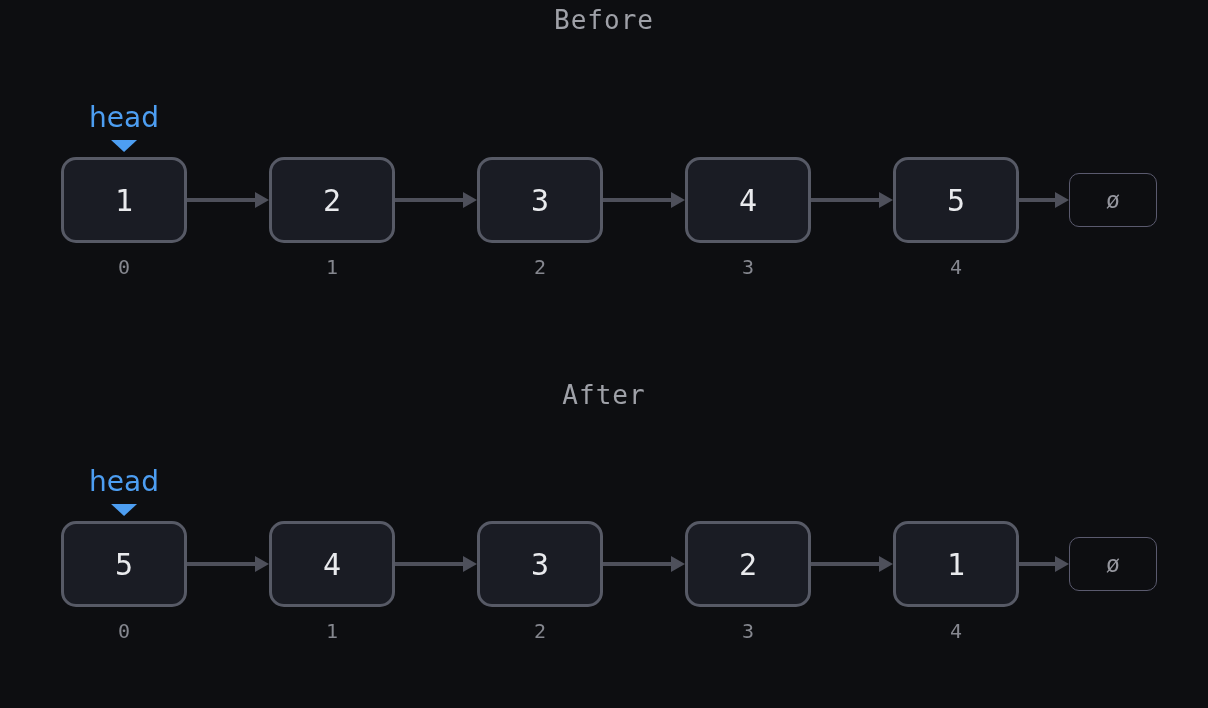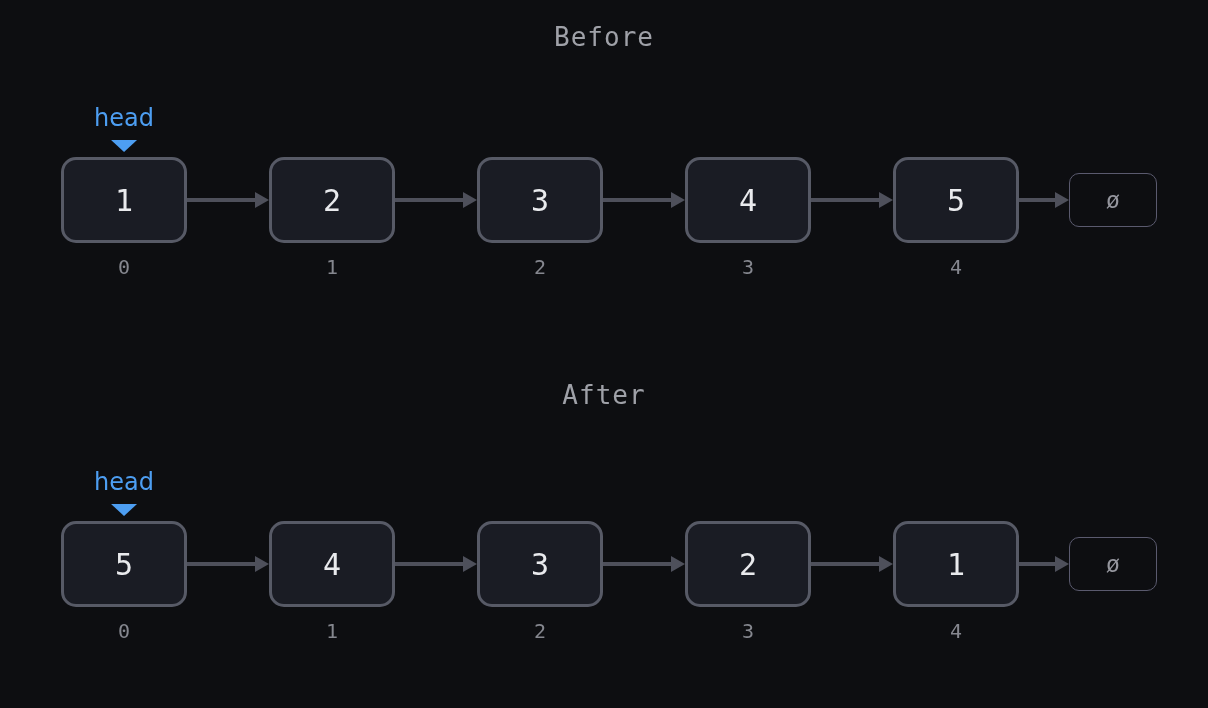--- a/index.html
+++ b/index.html
@@ -24,21 +24,21 @@
   .section-title{
     position:absolute;
     left:0;
     width:100%;
     text-align:center;
     font-size:26px;
     line-height:30px;
     color:var(--title-text);
     letter-spacing:1px;
   }
-  .title-before{top:22px;}
+  .title-before{top:5px;}
   .title-after{top:380px;}
 
   .list-row{
     position:absolute;
     left:61px;
     height:86px;
     display:flex;
     align-items:center;
   }
   .row-before{top:157px;}
@@ -78,21 +78,21 @@
     position:absolute;
     bottom:calc(100% + 5px);
     left:50%;
     transform:translateX(-50%);
     display:flex;
     flex-direction:column;
     align-items:center;
   }
   .head-text{
     font-family:"DejaVu Sans", sans-serif;
-    font-size:24px;
+    font-size:28px;
     line-height:28px;
     color:var(--head-text);
     margin-bottom:8px;
   }
   .head-tri{
     width:0;height:0;
     border-left:13px solid transparent;
     border-right:13px solid transparent;
     border-top:12px solid var(--head-text);
   }

